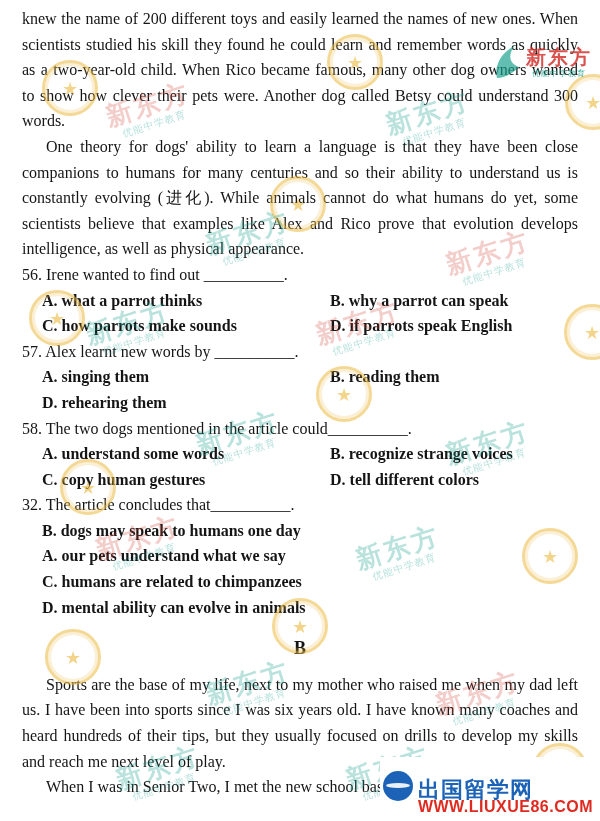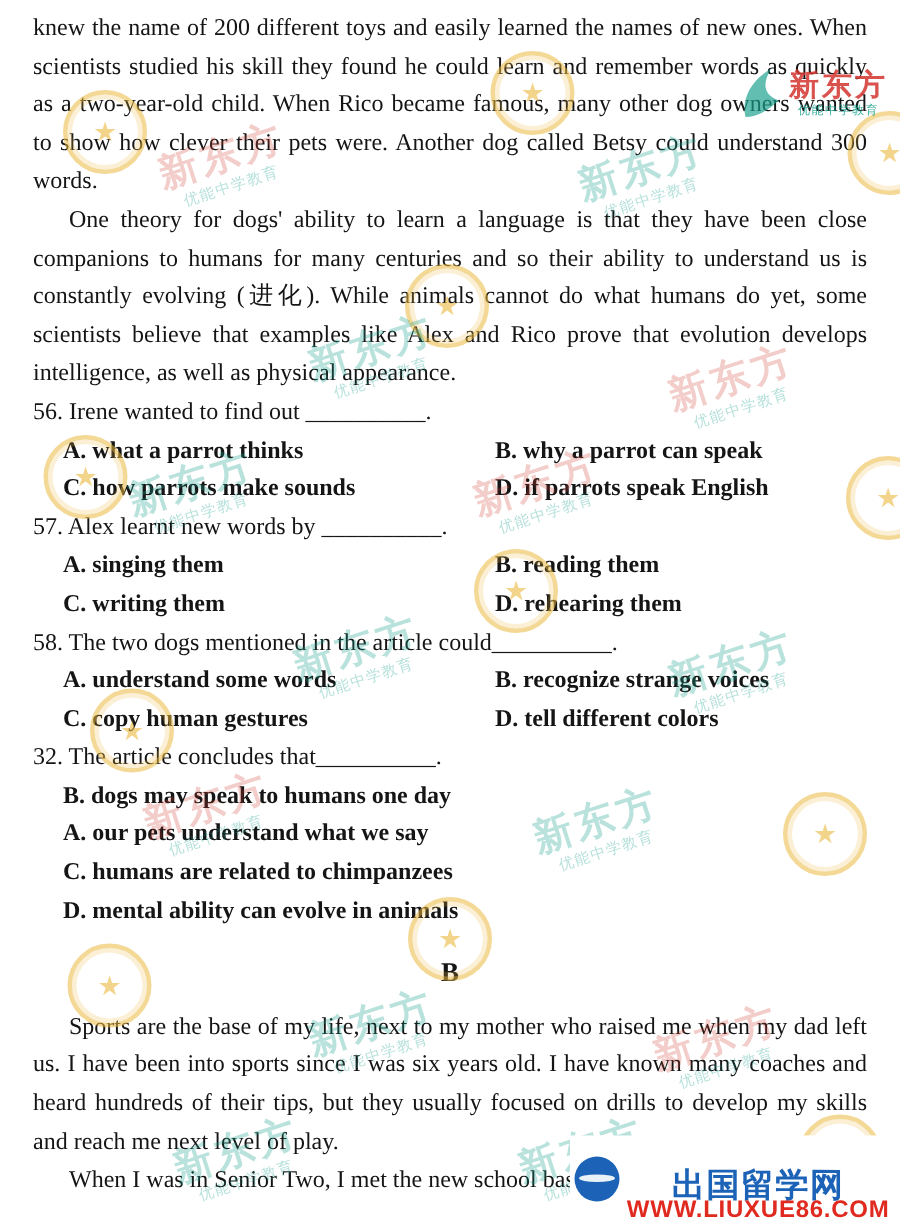--- a/index.html
+++ b/index.html
@@ -116,21 +116,21 @@
   }
   .globe::after {
     content: "";
     position: absolute;
     left: 3px; right: 3px; top: 12px;
     height: 5px;
     border-radius: 50%;
     background: #ffffff;
     opacity: 0.9;
   }
-  .site-texts { display: flex; flex-direction: column; align-items: center; margin-top: 19px; }
+  .site-texts { display: flex; flex-direction: column; align-items: flex-start; margin-top: 19px; }
   .site-name {
     color: #1c63b7;
     font-family: "Liberation Sans", sans-serif;
     font-weight: bold;
     font-size: 22px;
     line-height: 23px;
     letter-spacing: 1px;
   }
   .site-url {
     color: #e02a20;
@@ -229,21 +229,20 @@
             <div class="option">B. why a parrot can speak</div>
             <div class="option">C. how parrots make sounds</div>
             <div class="option">D. if parrots speak English</div>
           </div>
         </div>
         <div class="question">
           <div class="stem"><span class="qnum">57. </span><span>Alex learnt new words by __________.</span></div>
           <div class="options two-col">
             <div class="option">A. singing them</div>
             <div class="option">B. reading them</div>
-            <div class="option">C. writing them</div>
             <div class="option">D. rehearing them</div>
           </div>
         </div>
         <div class="question">
           <div class="stem"><span class="qnum">58. </span><span>The two dogs mentioned in the article could__________.</span></div>
           <div class="options two-col">
             <div class="option">A. understand some words</div>
             <div class="option">B. recognize strange voices</div>
             <div class="option">C. copy human gestures</div>
             <div class="option">D. tell different colors</div>

